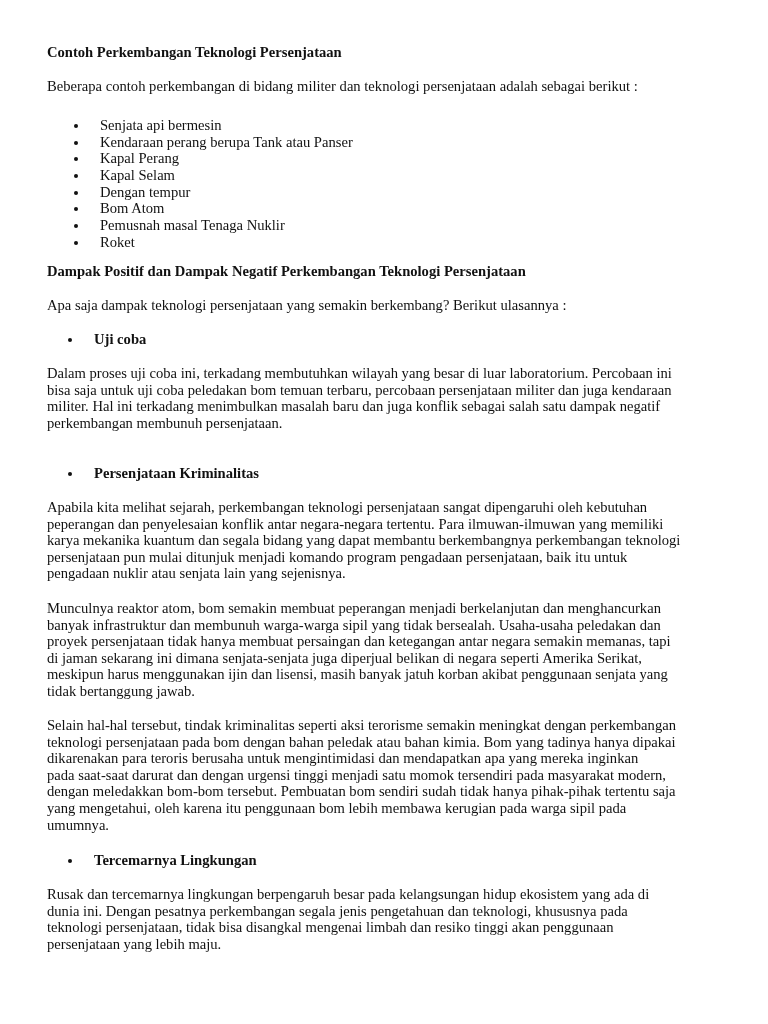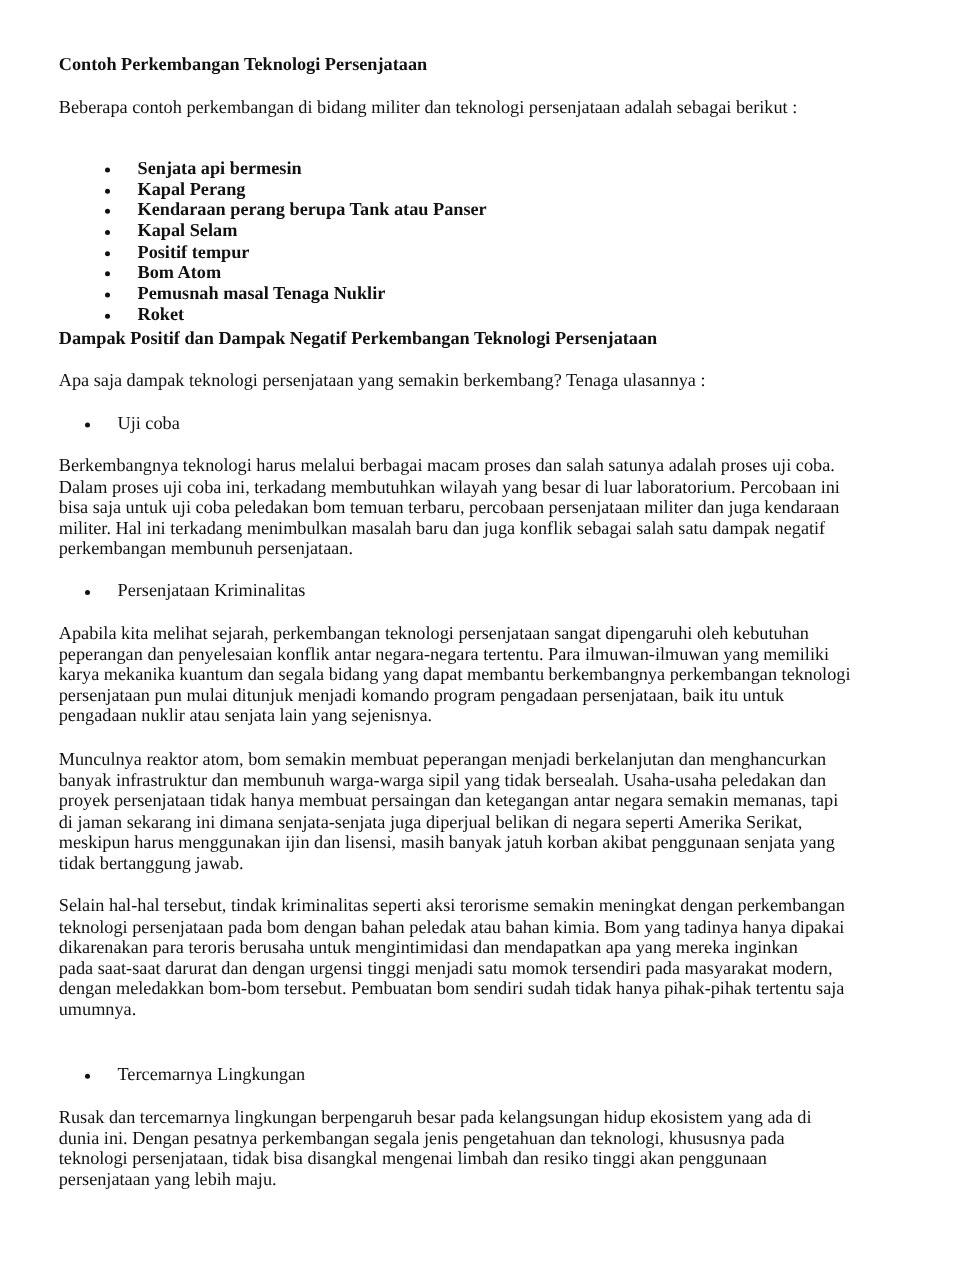--- a/index.html
+++ b/index.html
@@ -6,57 +6,56 @@
     body {
       width: 768px; height: 1024px; overflow: hidden;
       font-family: "Liberation Serif", "DejaVu Serif", serif;
       font-size: 14.6px; color: #111111; line-height: 16.6px;
     }
     .page { position: relative; width: 768px; height: 752px; }
     .blk { position: absolute; left: 47px; width: 670px; margin: 0; }
     .h { font-weight: bold; }
     .p { white-space: normal; }
     .p span { display: block; white-space: nowrap; }
-    ul.list { position: absolute; left: 47px; margin: 16px; padding: 0; list-style: none; font-weight: bold; }
+    ul.list { position: absolute; left: 47px; margin: 6px; padding: 0; list-style: none; }
     ul.list li { position: relative; padding-left: 47px; height: 16.7px; white-space: nowrap; }
     ul.list li::before {
       content: ""; position: absolute; left: 21px; top: 7px;
       width: 4px; height: 4px; border-radius: 50%; background: #111;
     }
-    .bullet-h { position: absolute; left: 47px; padding-left: 47px; font-weight: normal; white-space: nowrap; }
+    .bullet-h { position: absolute; left: 47px; padding-left: 47px; font-weight: bold; white-space: nowrap; }
     .bullet-h::before {
       content: ""; position: absolute; left: 21px; top: 7px;
       width: 4px; height: 4px; border-radius: 50%; background: #111;
     }
   </style>
 </head>
 <body>
 
 <div class="page">
 
   <div class="blk h" style="top:44px">Contoh Perkembangan Teknologi Persenjataan</div>
   <div class="blk" style="top:78px">Beberapa contoh perkembangan di bidang militer dan teknologi persenjataan adalah sebagai berikut :</div>
 
   <ul class="list" style="top:111px">
     <li>Senjata api bermesin</li>
+    <li>Kendaraan perang berupa Tank atau Panser</li>
     <li>Kapal Perang</li>
-    <li>Kendaraan perang berupa Tank atau Panser</li>
     <li>Kapal Selam</li>
-    <li>Positif tempur</li>
+    <li>Dengan tempur</li>
     <li>Bom Atom</li>
     <li>Pemusnah masal Tenaga Nuklir</li>
     <li>Roket</li>
   </ul>
 
   <div class="blk h" style="top:263px">Dampak Positif dan Dampak Negatif Perkembangan Teknologi Persenjataan</div>
-  <div class="blk" style="top:297px">Apa saja dampak teknologi persenjataan yang semakin berkembang? Tenaga ulasannya :</div>
+  <div class="blk" style="top:297px">Apa saja dampak teknologi persenjataan yang semakin berkembang? Berikut ulasannya :</div>
 
   <div class="bullet-h" style="top:331px">Uji coba</div>
   <div class="blk p" style="top:365px">
-    <span>Berkembangnya teknologi harus melalui berbagai macam proses dan salah satunya adalah proses uji coba.</span>
     <span>Dalam proses uji coba ini, terkadang membutuhkan wilayah yang besar di luar laboratorium. Percobaan ini</span>
     <span>bisa saja untuk uji coba peledakan bom temuan terbaru, percobaan persenjataan militer dan juga kendaraan</span>
     <span>militer. Hal ini terkadang menimbulkan masalah baru dan juga konflik sebagai salah satu dampak negatif</span>
     <span>perkembangan membunuh persenjataan.</span>
   </div>
 
   <div class="bullet-h" style="top:465px">Persenjataan Kriminalitas</div>
   <div class="blk p" style="top:499px">
     <span>Apabila kita melihat sejarah, perkembangan teknologi persenjataan sangat dipengaruhi oleh kebutuhan</span>
     <span>peperangan dan penyelesaian konflik antar negara-negara tertentu. Para ilmuwan-ilmuwan yang memiliki</span>
@@ -71,20 +70,21 @@
     <span>di jaman sekarang ini dimana senjata-senjata juga diperjual belikan di negara seperti Amerika Serikat,</span>
     <span>meskipun harus menggunakan ijin dan lisensi, masih banyak jatuh korban akibat penggunaan senjata yang</span>
     <span>tidak bertanggung jawab.</span>
   </div>
   <div class="blk p" style="top:717px">
     <span>Selain hal-hal tersebut, tindak kriminalitas seperti aksi terorisme semakin meningkat dengan perkembangan</span>
     <span>teknologi persenjataan pada bom dengan bahan peledak atau bahan kimia. Bom yang tadinya hanya dipakai</span>
     <span>dikarenakan para teroris berusaha untuk mengintimidasi dan mendapatkan apa yang mereka inginkan</span>
     <span>pada saat-saat darurat dan dengan urgensi tinggi menjadi satu momok tersendiri pada masyarakat modern,</span>
     <span>dengan meledakkan bom-bom tersebut. Pembuatan bom sendiri sudah tidak hanya pihak-pihak tertentu saja</span>
+    <span>yang mengetahui, oleh karena itu penggunaan bom lebih membawa kerugian pada warga sipil pada</span>
     <span>umumnya.</span>
   </div>
 
   <div class="bullet-h" style="top:852px">Tercemarnya Lingkungan</div>
   <div class="blk p" style="top:886px">
     <span>Rusak dan tercemarnya lingkungan berpengaruh besar pada kelangsungan hidup ekosistem yang ada di</span>
     <span>dunia ini. Dengan pesatnya perkembangan segala jenis pengetahuan dan teknologi, khususnya pada</span>
     <span>teknologi persenjataan, tidak bisa disangkal mengenai limbah dan resiko tinggi akan penggunaan</span>
     <span>persenjataan yang lebih maju.</span>
   </div>

